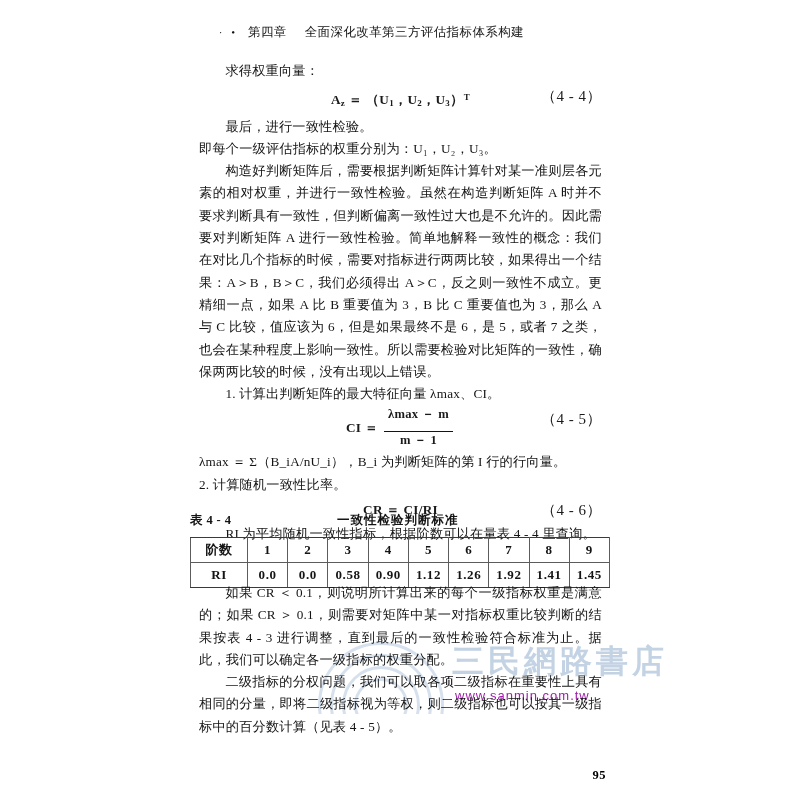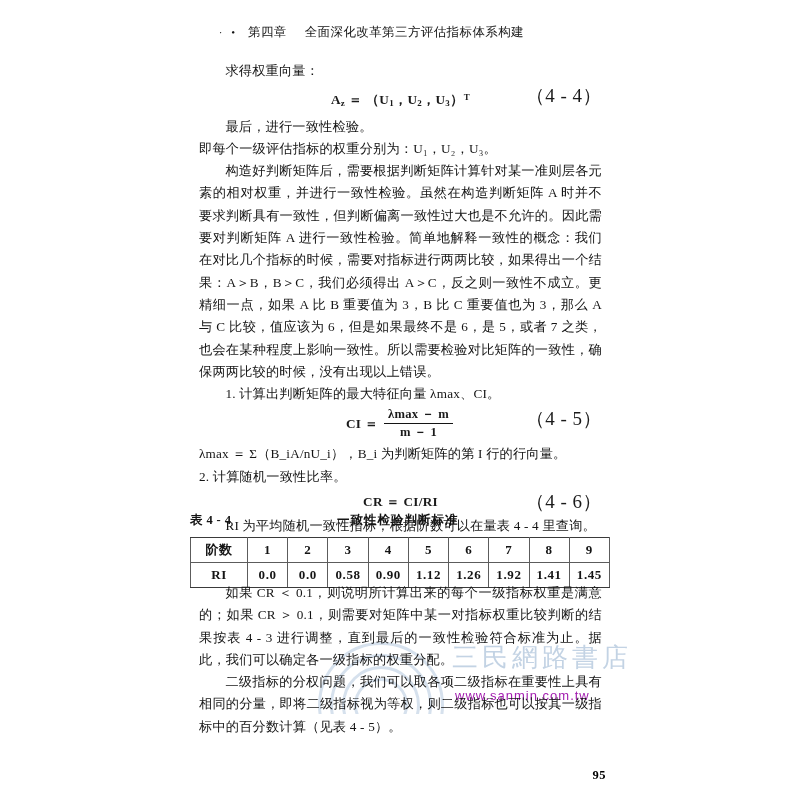--- a/index.html
+++ b/index.html
@@ -42,25 +42,25 @@
     opacity: .85;
   }
   .wm-r1 { width: 120px; height: 120px; left: 6px;  top: 14px; }
   .wm-r2 { width: 96px;  height: 96px;  left: 18px; top: 26px; }
   .wm-r3 { width: 72px;  height: 72px;  left: 30px; top: 38px; }
   .wm-r4 { width: 48px;  height: 48px;  left: 42px; top: 50px; }
   .wm-text {
     position: absolute;
     left: 452px;
     top: 640px;
-    font-size: 26px;
+    font-size: 32px;
     letter-spacing: 4px;
     color: #c3d3e4;
     font-family: "Liberation Serif", "DejaVu Serif", serif;
-    font-weight: 400;
+    font-weight: 700;
     white-space: nowrap;
   }
   .wm-url {
     position: absolute;
     left: 455px;
     top: 688px;
     font-size: 13px;
     letter-spacing: 1px;
     color: #a21caf;
     font-family: "Liberation Sans", sans-serif;
@@ -125,38 +125,38 @@
   .eq-body {
     font-family: "Liberation Serif", "DejaVu Serif", serif;
     font-weight: 700;
     letter-spacing: .3px;
   }
   .eq-num {
     position: absolute;
     right: 0;
     top: 0;
     font-weight: 400;
-    font-size: 19px;
+    font-size: 15px;
     letter-spacing: .5px;
   }
   sub { font-size: .68em; vertical-align: -.22em; }
   sup { font-size: .68em; vertical-align: .48em; }
 
   
   .frac {
     display: inline-block;
     vertical-align: middle;
     text-align: center;
     margin: 0 2px;
     position: relative;
     top: -1px;
   }
   .frac .num {
     display: block;
-    padding: 0 4px 1px 4px;
+    padding: 0 4px 9px 4px;
     border-bottom: 1.3px solid #141414;
     font-size: 12.6px;
     line-height: 15px;
   }
   .frac .den {
     display: block;
     padding: 1px 4px 0 4px;
     font-size: 12.6px;
     line-height: 15px;
   }

